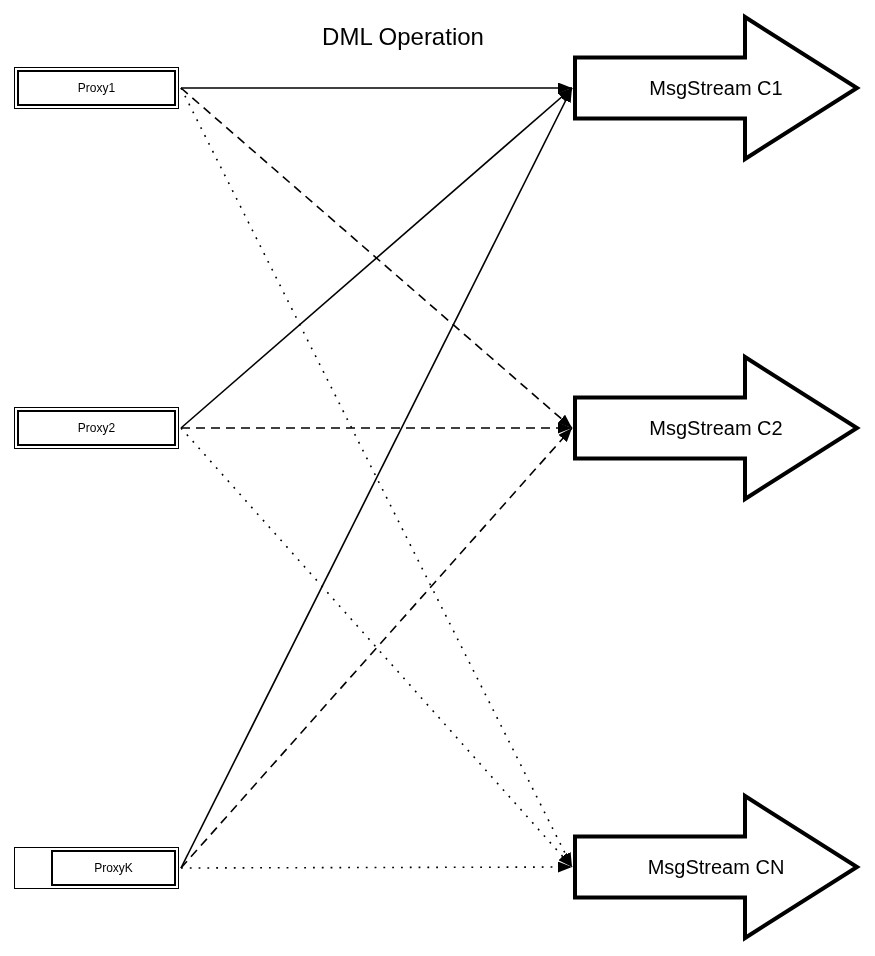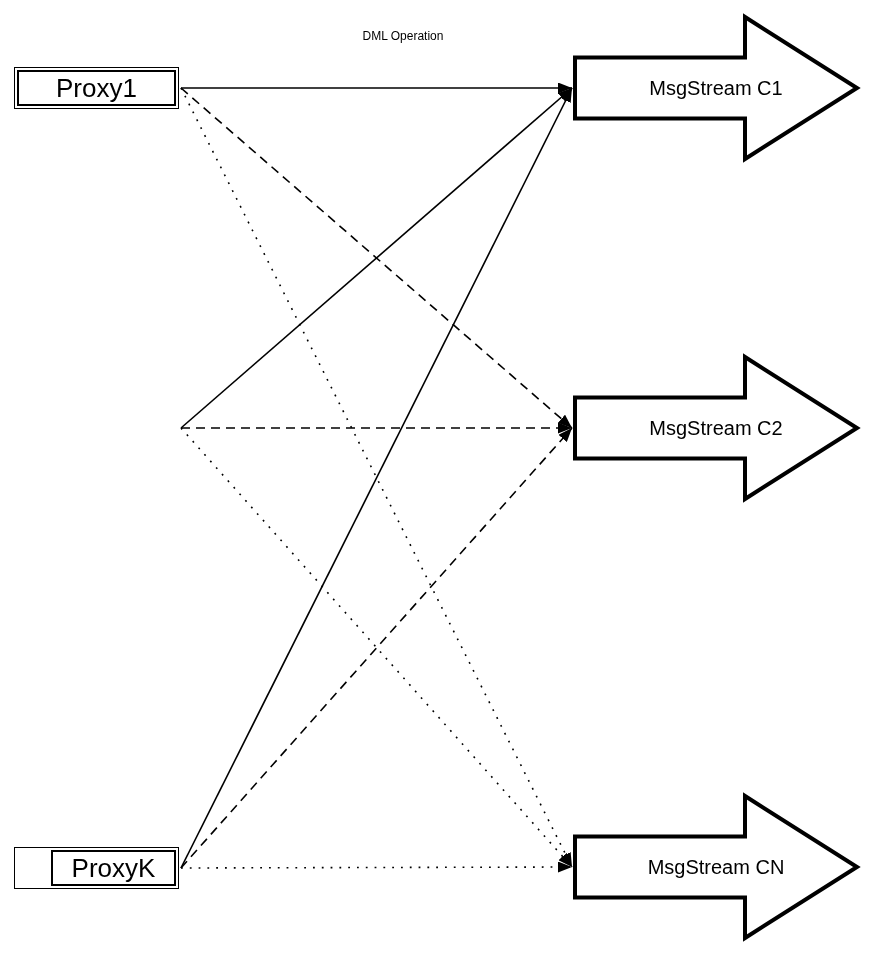--- a/index.html
+++ b/index.html
@@ -56,34 +56,34 @@
     background: #ffffff;
   }
   .proxy-inner {
     width: 100%;
     height: 100%;
     border: 2px solid #000000;
     box-sizing: border-box;
     display: flex;
     align-items: center;
     justify-content: center;
-    font-size: 26px;
+    font-size: 12px;
     color: #000000;
     background: #ffffff;
   }
   .proxy.row1 { top: 67px; }
   .proxy.row2 { top: 407px; }
   .proxy.row3 { top: 847px; padding-left: 36px; }
   .diagram-title {
     position: absolute;
     left: 278px;
     top: 24px;
     width: 250px;
     text-align: center;
-    font-size: 12px;
+    font-size: 24px;
     line-height: 25px;
     color: #000000;
   }
 </style>
 </head>
 <body>
 
 <div class="canvas">
 
   <svg class="diagram-svg" viewBox="0 0 875 956" xmlns="http://www.w3.org/2000/svg">
@@ -121,17 +121,20 @@
     </g>
   </svg>
 
   <div class="diagram-title">
     <div>DML Operation</div>
   </div>
 
   <div class="proxy row1">
     <div class="proxy-inner">Proxy1</div>
   </div>
+  <div class="proxy row2">
+    <div class="proxy-inner">Proxy2</div>
+  </div>
   <div class="proxy row3">
     <div class="proxy-inner">ProxyK</div>
   </div>
 
 </div>
 
 </body></html>

